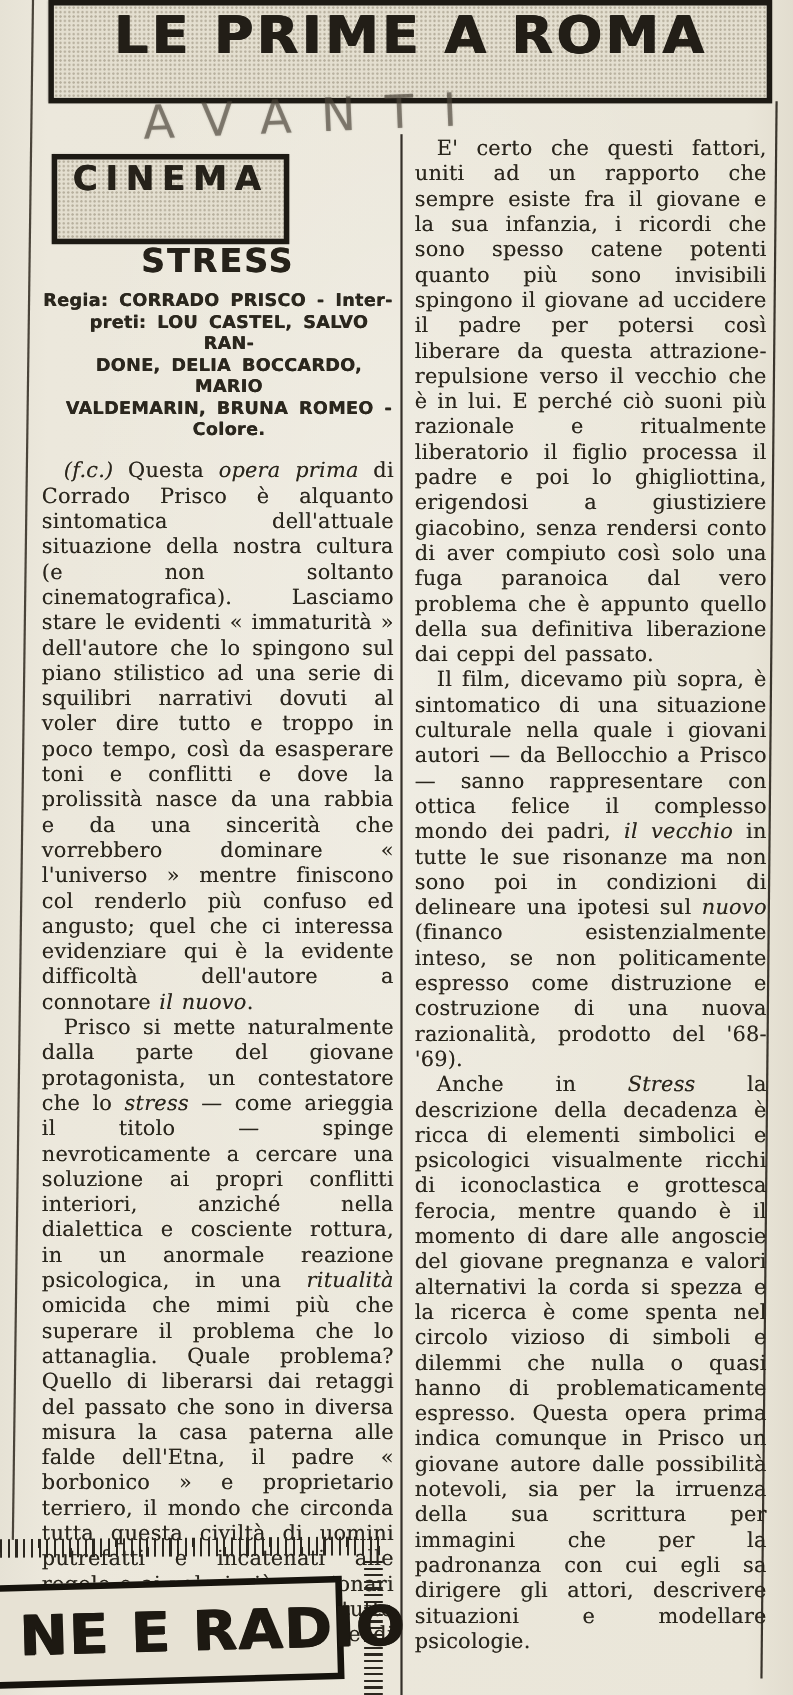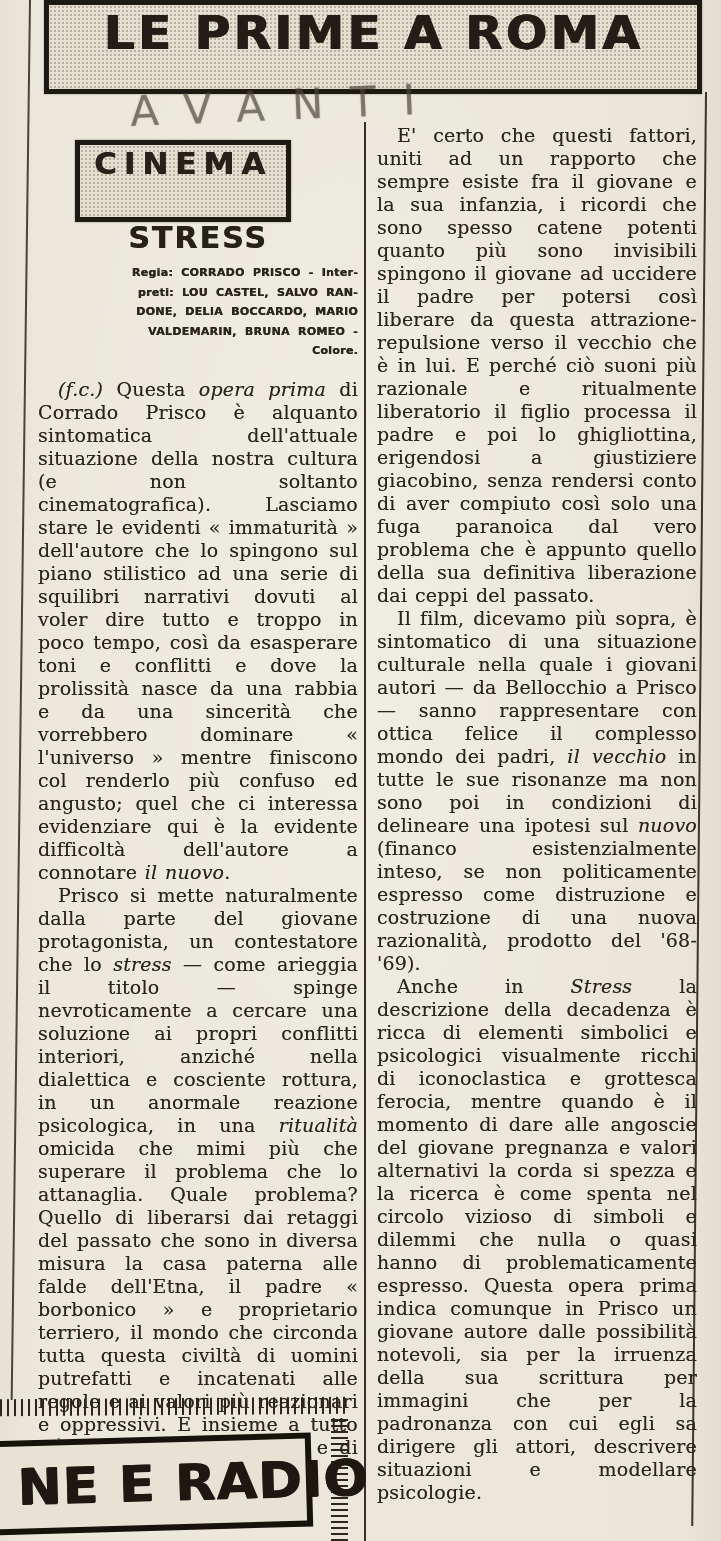--- a/index.html
+++ b/index.html
@@ -34,21 +34,21 @@
     box-shadow:0 0 2px rgba(0,0,0,0.35);
   }
   .masthead{left:44px;top:0;width:648px;height:84px;}
   .masthead .txt{
     font-family:"DejaVu Sans", sans-serif;font-weight:bold;
     font-size:47px;letter-spacing:3px;color:#221e17;
     transform:scaleX(1.04);
     text-shadow:0.7px 0 0 #221e17, -0.4px 0 0 #221e17;
     white-space:nowrap;
   }
-  .cinema{left:47px;top:140px;width:206px;height:72px;border-width:5px;margin-left:28px;}
+  .cinema{left:47px;top:140px;width:206px;height:72px;border-width:5px;}
   .cinema .txt{
     font-family:"DejaVu Sans", sans-serif;font-weight:bold;
     font-size:31px;letter-spacing:7px;color:#26221a;
     text-shadow:0.6px 0 0 #26221a;
   }
   
   .stamp{
     position:absolute;left:130px;top:80px;width:340px;
     font-family:"DejaVu Sans", sans-serif;
     font-size:42px;font-weight:500;
@@ -66,25 +66,25 @@
   .col p{margin:0;text-indent:20px;}
   .col p.no-indent{text-indent:0;}
   .article-title{
     font-family:"DejaVu Sans", sans-serif;font-weight:bold;
     font-size:30px;letter-spacing:2px;text-align:center;
     color:#26221a;margin:0 0 14px 0;
     text-shadow:0.5px 0 0 #26221a;
   }
   .credits{
     font-family:"DejaVu Sans", sans-serif;font-weight:bold;
-    font-size:11px;line-height:19.5px;
+    font-size:16px;line-height:19.5px;
     white-space:pre-line;
     padding-left:20px;text-indent:-20px;
     word-spacing:4px;letter-spacing:0.3px;
-    color:#2b271e;margin:0 0 17px 0;text-align:right;
+    color:#2b271e;margin:0 0 17px 0;text-align:center;
     text-shadow:0.4px 0 0 #2b271e;
   }
   
   .hatch-band{
     position:absolute;left:0;top:1398px;width:347px;height:17px;
     background:repeating-linear-gradient(90deg,#2b271f 0 2px,transparent 2px 7px);
     transform:rotate(-0.4deg);
   }
   .hatch-strip{
     position:absolute;left:331px;top:1417px;width:17px;height:124px;

